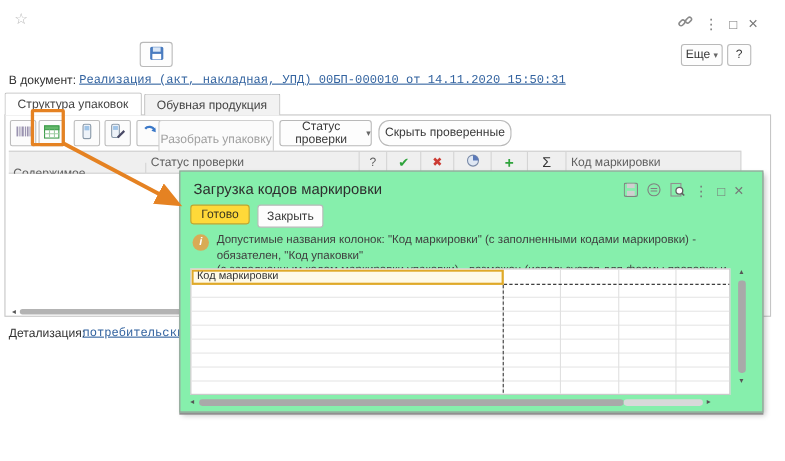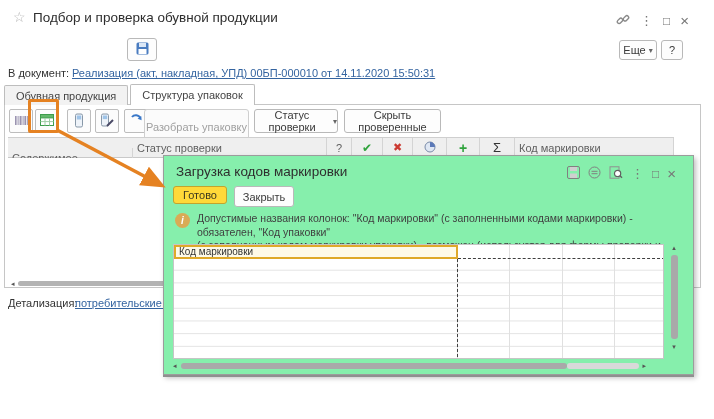--- a/index.html
+++ b/index.html
@@ -6,21 +6,21 @@
   html,body { width:714px; height:419px; }
   body { font-family:"Liberation Sans","DejaVu Sans",sans-serif; background:#fff; color:#333;
          position:relative; overflow:hidden; font-size:11px; }
   .abs { position:absolute; }
   .btn { display:inline-flex; align-items:center; justify-content:center;
          border:1px solid #b9b9b9; background:#fdfdfd; border-radius:3px;
          font-size:11px; color:#3a3a3a; cursor:default; }
   .btn-yellow { background:#fbe783; border:1px solid #d9be5b; color:#6b6745; }
   .btn-yellow-strong { background:#ffd939; border:1px solid #c2a42e; color:#3d381f; }
   .btn-disabled { color:#a0a0a0; border:1px solid #cfcfcf; background:#fbfbfb; }
-  .link { color:#3464a0; text-decoration:underline; cursor:pointer; }
+  .link { color:#3464a0; text-decoration:underline; cursor:pointer;font-family:Liberation Mono, monospace; }
   .wicon { color:#777; font-size:12px; line-height:12px; cursor:pointer; }
   .tab { height:20px; display:flex; align-items:center; padding:0 11px; font-size:11px;
          border:1px solid #bdbdbd; border-bottom:none; background:#f2f2f2; color:#444;
          border-radius:2px 2px 0 0; margin-right:2px; cursor:pointer; }
   .tab.active { background:#fff; height:21px; position:relative; z-index:2; }
   .panel { border:1px solid #c6c6c6; background:#fff; }
   .tbtn { width:24px; height:24px; border:1px solid #bdbdbd; border-radius:2px; background:#fcfcfc;
           display:flex; align-items:center; justify-content:center; cursor:pointer; }
   .hrow { background:#efefef; border-top:1px solid #cfcfcf; border-bottom:1px solid #c9c9c9; }
   .hcell { position:absolute; top:0; height:100%; display:flex; align-items:center;
@@ -43,21 +43,20 @@
   .cross { color:#cc3b33; font-size:11px; font-weight:bold; }
   .plus  { color:#2fa33c; font-size:14px; font-weight:bold; }
   .sigma { color:#333; font-size:13px; }
 </style>
 </head>
 <body>
 
 <div class="abs" style="left:0;top:0;width:714px;height:419px;">
 
   <span class="abs" style="left:13px;top:9px;font-size:14px;color:#b5b5b5;">☆</span>
-  <div class="abs" style="left:33px;top:10px;font-size:13.5px;color:#2e2e2e;">Подбор и проверка обувной продукции</div>
 
   <div class="abs" style="right:25px;top:13px;display:flex;gap:10px;align-items:center;">
     <span style="display:inline-block;">
       <svg width="14" height="14" viewBox="0 0 14 14">
           <g stroke="#8a8a8a" stroke-width="1.4" fill="none">
         <rect x="1" y="6" width="6" height="3.6" rx="1.8" transform="rotate(-45 4 7.8)"></rect>
         <rect x="7" y="3.5" width="6" height="3.6" rx="1.8" transform="rotate(-45 10 5.3)"></rect>
       </g>
         </svg>
     </span>
@@ -78,22 +77,22 @@
   <button class="btn abs" style="left:619px;top:40px;width:38px;height:20px;gap:3px;">
     <span>Еще</span>
     <span style="font-size:8px;color:#666;">▾</span>
   </button>
   <button class="btn abs" style="left:661px;top:40px;width:22px;height:20px;">?</button>
 
   <span class="abs" style="left:8px;top:67px;">В документ:</span>
   <span class="abs link" style="left:72px;top:67px;">Реализация (акт, накладная, УПД) 00БП-000010 от 14.11.2020 15:50:31</span>
 
   <div class="abs" style="left:4px;top:84px;display:flex;align-items:flex-end;z-index:2;">
+    <div class="tab active">Структура упаковок</div>
     <div class="tab">Обувная продукция</div>
-    <div class="tab active">Структура упаковок</div>
   </div>
 
   <div class="abs panel" style="left:4px;top:104px;width:697px;height:184px;">
 
     <div class="tbtn abs" style="left:4px;top:4px;">
       <span>
         <svg width="15" height="13" viewBox="0 0 15 13">
             <g fill="#9a93b0">
           <rect x="1" y="2" width="1.6" height="9"></rect>
               <rect x="3.6" y="2" width="1" height="9"></rect>
@@ -139,21 +138,21 @@
           <path d="M3 4 C5 1.5, 10 1.5, 11.5 5.5" fill="none" stroke="#3a78c8" stroke-width="2"></path>
           <path d="M8.6 5.8 L12.6 7.2 L12.2 3" fill="#3a78c8"></path>
         </svg>
       </span>
     </div>
     <button class="btn btn-disabled abs" style="left:139px;top:4px;width:105px;height:36px;">Разобрать упаковку</button>
     <button class="btn abs" style="left:249px;top:4px;width:84px;height:24px;gap:4px;">
       <span>Статус проверки</span>
       <span style="font-size:8px;color:#666;">▾</span>
     </button>
-    <button class="btn abs" style="left:339px;top:4px;width:97px;height:24px;">Скрыть проверенные</button>
+    <button class="btn abs" style="left:339px;top:4px;width:121px;height:24px;border-radius:10px;">Скрыть проверенные</button>
 
     <div class="hrow abs" style="left:3px;top:32px;width:666px;height:21px;">
       <div class="hcell" style="left:0;width:125px;margin-top:10px;">Содержимое</div>
       <div class="hcell" style="left:125px;width:194px;">Статус проверки</div>
       <div class="hcell center" style="left:319px;width:25px;">?</div>
       <div class="hcell center" style="left:344px;width:31px;">
         <span class="check">✔</span>
       </div>
       <div class="hcell center" style="left:375px;width:30px;">
         <span class="cross">✖</span>

